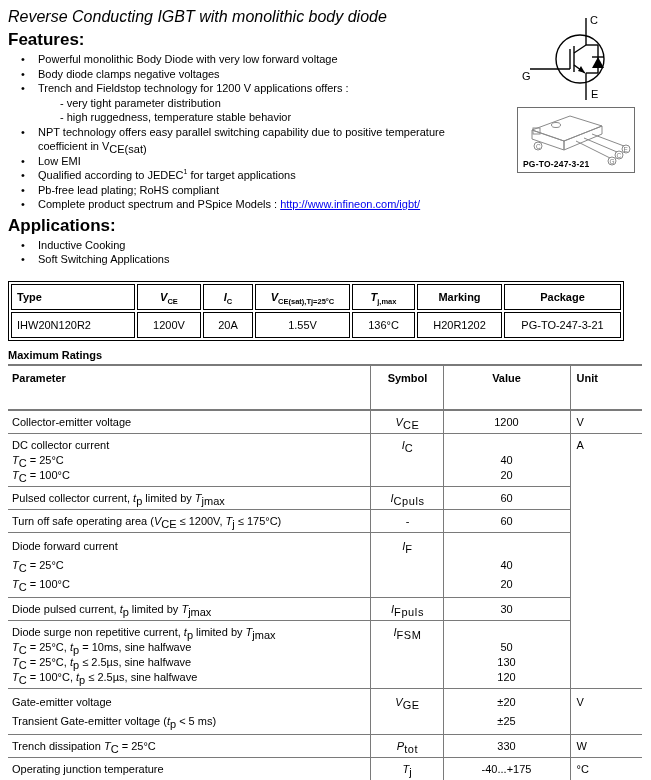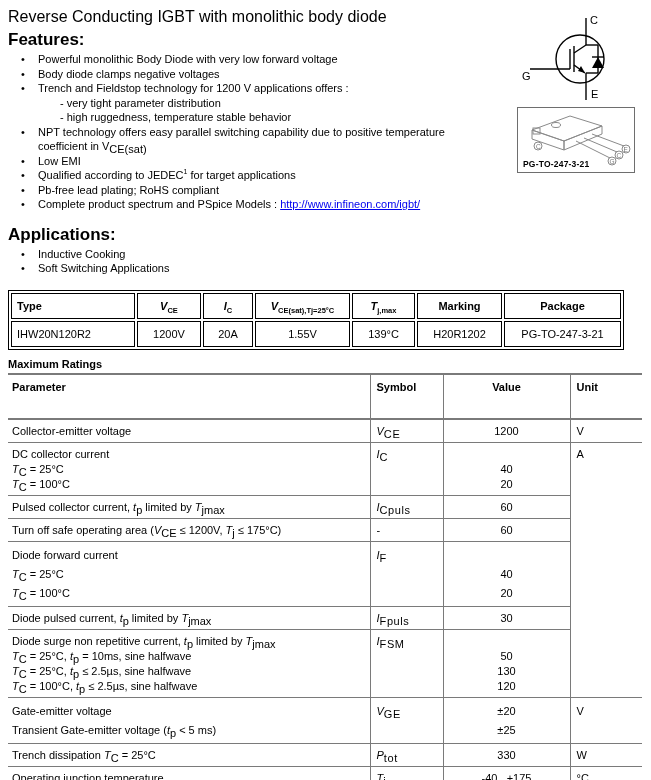--- a/index.html
+++ b/index.html
@@ -1,20 +1,20 @@
 <!DOCTYPE html>
 <html style="--link: #0000EE; --grid: #7a7a7a; --cellline: #000000;"><head>
 <meta charset="utf-8">
 <style>
   :root { --link:#0000EE; --grid:#7a7a7a; --cellline:#000000; }
   html,body { margin:0; padding:0; background:#ffffff; }
   body { width:651px; height:780px; font-family:"Liberation Sans",sans-serif; font-size:11px; color:#000; position:relative; overflow:hidden; }
   .page { position:relative; padding:6px 8px 0 8px; width:635px; }
 
-  .title { font-size:16px; font-weight:normal; margin:2px 0 3px 0; letter-spacing:0; }
+  .title { font-size:16px; font-weight:normal; margin:2px 0 3px 0; letter-spacing:0;font-style:italic; }
   .sec-head { font-weight:bold; font-size:17px; margin:4px 0 2px 0; }
 
   ul.bullets { list-style:none; margin:0; padding:0; width:462px; }
   ul.bullets li { position:relative; padding-left:30px; line-height:14.5px; }
   ul.bullets li::before { content:"\2022"; position:absolute; left:13px; top:0; }
   .subline { padding-left:52px; line-height:14.5px; }
   sup { font-size:7px; line-height:0; }
   sub { font-size:11px; line-height:0; vertical-align:-3px; }
   .it { font-style:italic; }
   a.link { color:var(--link); text-decoration:underline; cursor:pointer; }
@@ -31,21 +31,21 @@
   table.typetbl th.first, table.typetbl td.first { text-align:left; padding-left:5px; }
   table.typetbl th sub { font-weight:bold; font-size:7.5px; }
 
   
   .mr-head { font-weight:bold; margin:8px 0 3px 0; }
   table.mr { border-collapse:collapse; width:634px; table-layout:fixed; }
   table.mr th, table.mr td { font-size:11px; vertical-align:top; padding:4px 4px 3px 4px; line-height:15px; text-align:left; }
   table.mr thead th { border-top:2px solid var(--grid); border-bottom:2px solid var(--grid); font-weight:bold; padding-top:5px; padding-bottom:23px; }
   table.mr td { border-bottom:1px solid var(--grid); }
   table.mr tbody tr:last-child td { border-bottom:2px solid var(--grid); }
-  table.mr .c-sym, table.mr .h-sym { border-left:1px solid var(--grid); padding-left:6px; }
+  table.mr .c-sym, table.mr .h-sym { border-left:1px solid var(--grid); padding-left:6px;text-align:center; }
   table.mr .c-val, table.mr .h-val { border-left:1px solid var(--grid); text-align:center; }
   table.mr .c-unit, table.mr .h-unit { border-left:1px solid var(--grid); padding-left:6px; }
   table.mr .c-sym sub { letter-spacing:0.6px; }
   tr.spaced td { line-height:19px; }
   .stroke { stroke:#000; fill:none; stroke-width:1.4; }
   .gstroke { stroke:#8a8a8a; fill:none; stroke-width:1; }
 </style>
 </head>
 <body>
 
@@ -62,21 +62,21 @@
       <div class="subline" style="padding-left:22px;">- very tight parameter distribution</div>
       <div class="subline" style="padding-left:22px;">- high ruggedness, temperature stable behavior</div>
     </li>
     <li><span><span>NPT technology offers easy parallel switching capability due to positive temperature coefficient in V</span><sub>CE(sat)</sub></span></li>
     <li><span><span>Low EMI</span></span></li>
     <li><span><span>Qualified according to JEDEC</span><sup>1</sup><span> for target applications</span></span></li>
     <li><span><span>Pb-free lead plating; RoHS compliant</span></span></li>
     <li><span><span>Complete product spectrum and PSpice Models : </span></span><a class="link">http://www.infineon.com/igbt/</a></li>
   </ul>
 
-  <div class="sec-head" style="margin-top:13px;">Applications:</div>
+  <div class="sec-head" style="margin-top:4px;">Applications:</div>
   <ul class="bullets">
     <li>Inductive Cooking</li>
     <li>Soft Switching Applications</li>
   </ul>
 
   <div class="fig-symbol">
     <svg width="116" height="92" viewBox="0 0 116 92">
       <circle class="stroke" cx="62" cy="47" r="24" stroke-width="1.6"></circle>
       <line class="stroke" x1="68" y1="6" x2="68" y2="33"></line>
       <line class="stroke" x1="68" y1="61" x2="68" y2="88"></line>
@@ -137,21 +137,21 @@
       <th><span class="it">V</span><sub>CE(sat),Tj=25°C</sub></th>
       <th><span class="it">T</span><sub>j,max</sub></th>
       <th><span>Marking</span></th>
       <th><span>Package</span></th>
     </tr>
     <tr>
       <td class="first">IHW20N120R2</td>
       <td>1200V</td>
       <td>20A</td>
       <td>1.55V</td>
-      <td>139°C</td>
+      <td>136°C</td>
       <td>H20R1202</td>
       <td>PG-TO-247-3-21</td>
     </tr>
   </tbody>
     </table>
 
   <div class="mr-head">Maximum Ratings</div>
 
   <table class="mr">
     <colgroup>

